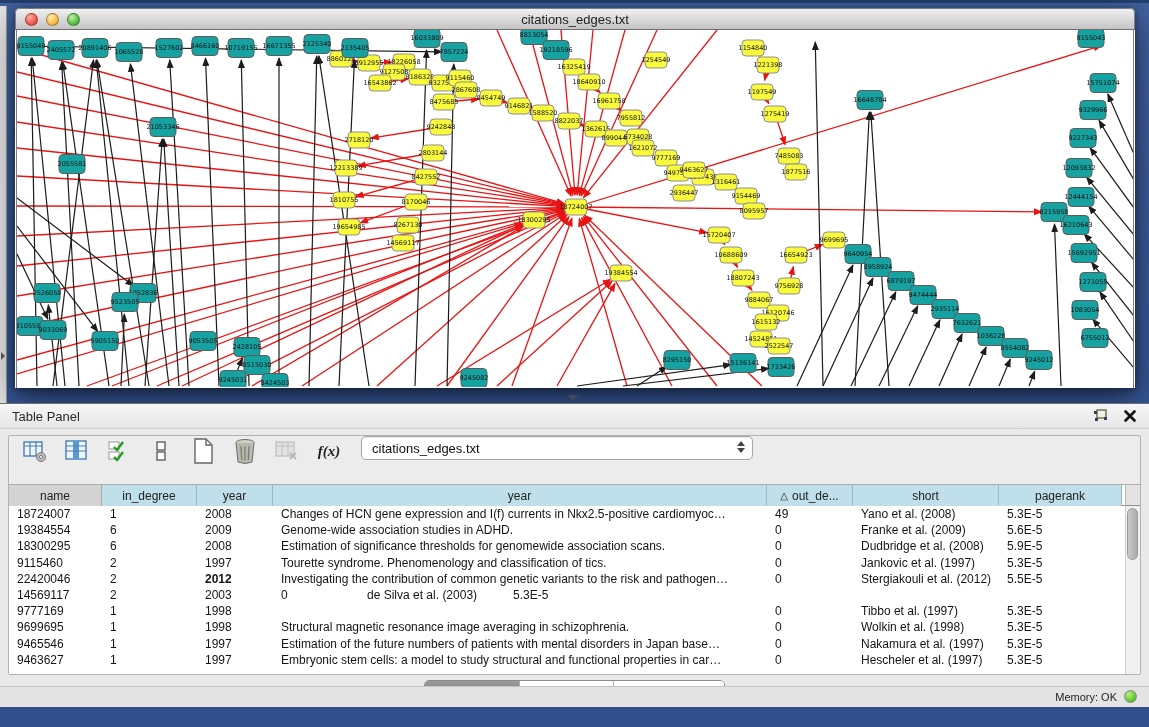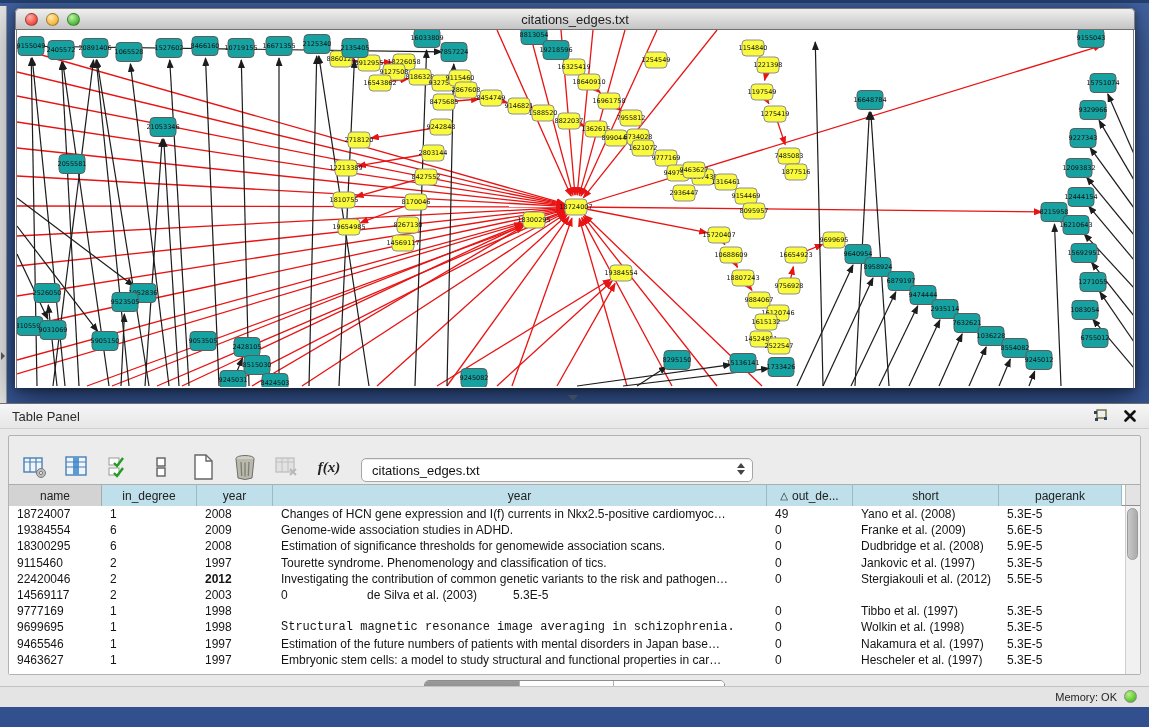--- a/index.html
+++ b/index.html
@@ -30,21 +30,21 @@
             border-left:5px solid transparent; border-right:5px solid transparent; border-top:6px solid #3f4a5e; }
 
   
   .tpanel { position:absolute; left:0; top:403px; width:1149px; height:304px; background:#e9e9e9; border-top:1px solid #6e6e6e; }
   .phead { position:relative; height:25px; background:linear-gradient(180deg,#f6f6f6,#e6e6e6); border-bottom:1px solid #cfcfcf; }
   .phead .ptitle { position:absolute; left:12px; top:5px; font-size:13px; color:#2a2a2a; }
   .phead .picons { position:absolute; right:10px; top:3px; display:flex; gap:12px; align-items:center; }
   .picon { width:18px; height:18px; display:flex; align-items:center; justify-content:center; cursor:default; }
 
   .inner { position:absolute; left:8px; right:8px; top:31px; height:240px; border:1px solid #b2b2b2; background:#ececec; border-radius:2px; }
-  .toolbar { position:relative; height:46px; display:flex; align-items:flex-end; gap:14px; padding-left:12px; }
+  .toolbar { position:relative; height:46px; display:flex; align-items:flex-start; gap:14px; padding-left:12px; }
   .tbtn { width:28px; height:30px; display:flex; align-items:center; justify-content:center; }
   .combo { position:relative; width:392px; height:24px; background:#fff; border:1px solid #a6a6a6; border-radius:5px;
            box-shadow:inset 0 1px 1px rgba(0,0,0,.08); display:flex; align-items:center; padding:0 22px 0 10px; margin-left:4px; }
   .combo .cval { font-size:13px; color:#111; white-space:nowrap; overflow:hidden; }
   .combo .carrows { position:absolute; right:7px; top:4px; display:flex; flex-direction:column; gap:2px; }
   .combo .up { width:0;height:0;border-left:4px solid transparent;border-right:4px solid transparent;border-bottom:5px solid #444; }
   .combo .dn { width:0;height:0;border-left:4px solid transparent;border-right:4px solid transparent;border-top:5px solid #444; }
 
   .tablewrap { position:absolute; left:0; right:0; top:48px; bottom:0; background:#fff; border-top:1px solid #adadad; overflow:hidden; }
   .thead { display:flex; height:21px; border-bottom:1px solid #8f8f8f; }
@@ -851,21 +851,21 @@
               <div class="td" style="width: 76px;">1998</div>
               <div class="td" style="width: 494px; margin-top: 17px;">Corpus callosum shape and size in male patients with schizophrenia.</div>
               <div class="td" style="width: 86px;">0</div>
               <div class="td" style="width: 146px;">Tibbo et al. (1997)</div>
               <div class="td" style="width: 123px;">5.3E-5</div>
             </div>
             <div class="trow">
               <div class="td" style="width: 93px;">9699695</div>
               <div class="td" style="width: 95px;">1</div>
               <div class="td" style="width: 76px;">1998</div>
-              <div class="td" style="width: 494px; font-family: Liberation Mono, monospace;">Structural magnetic resonance image averaging in schizophrenia.</div>
+              <div class="td" style="width: 494px;">Structural magnetic resonance image averaging in schizophrenia.</div>
               <div class="td" style="width: 86px;">0</div>
               <div class="td" style="width: 146px;">Wolkin et al. (1998)</div>
               <div class="td" style="width: 123px;">5.3E-5</div>
             </div>
             <div class="trow">
               <div class="td" style="width: 93px;">9465546</div>
               <div class="td" style="width: 95px;">1</div>
               <div class="td" style="width: 76px;">1997</div>
               <div class="td" style="width: 494px;">Estimation of the future numbers of patients with mental disorders in Japan base…</div>
               <div class="td" style="width: 86px;">0</div>

